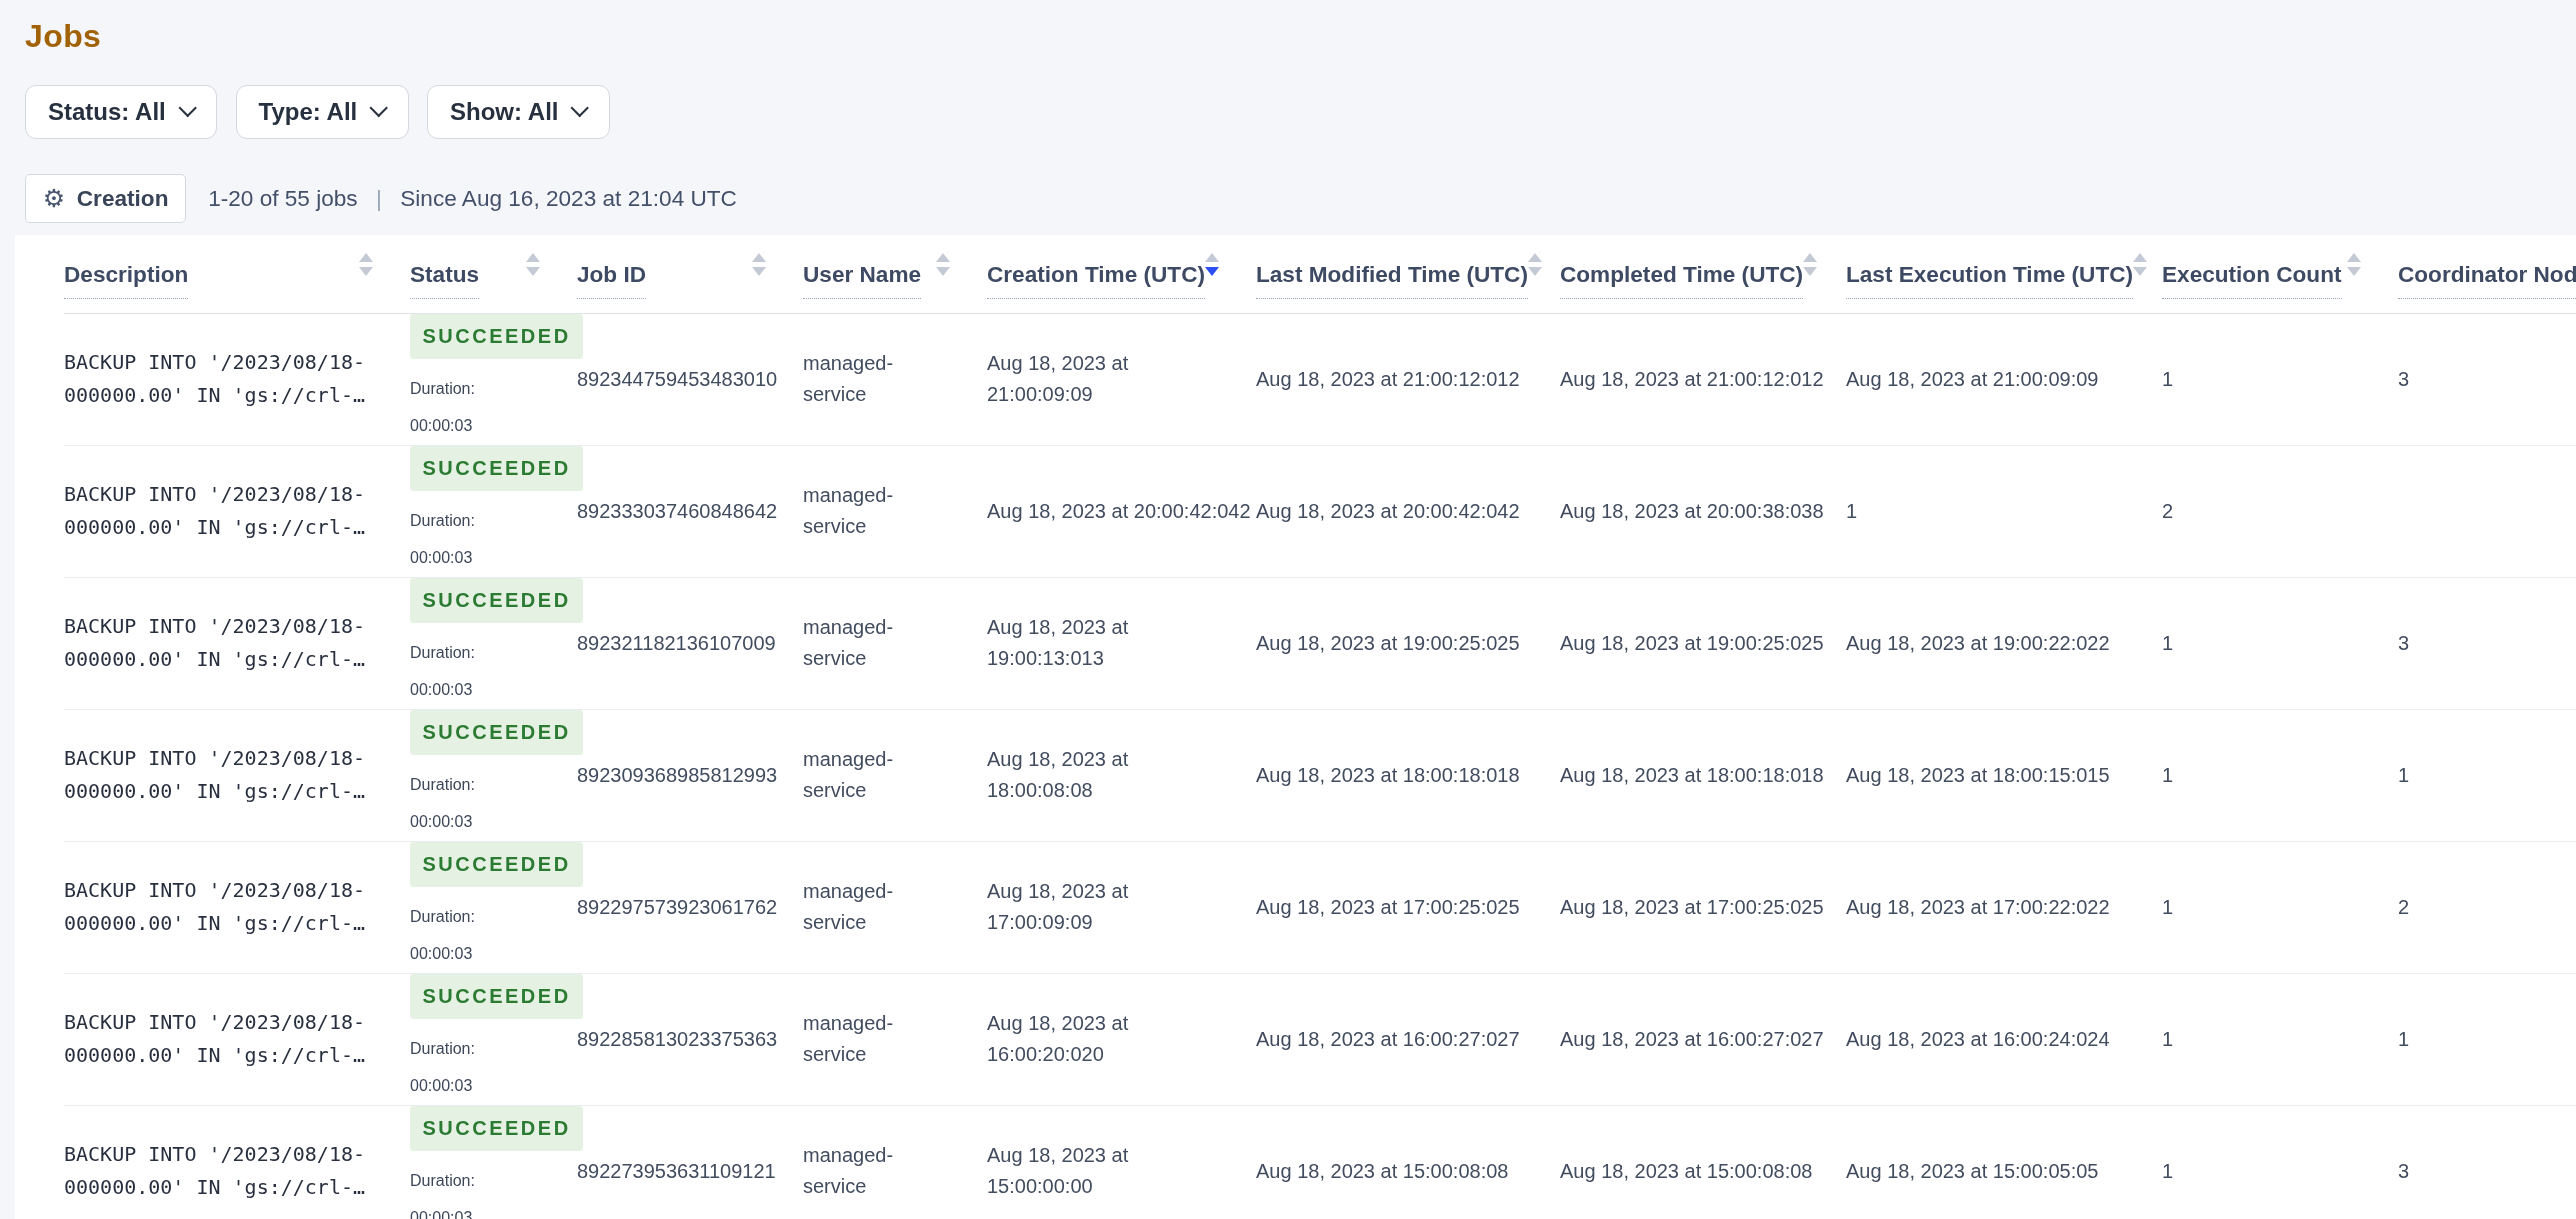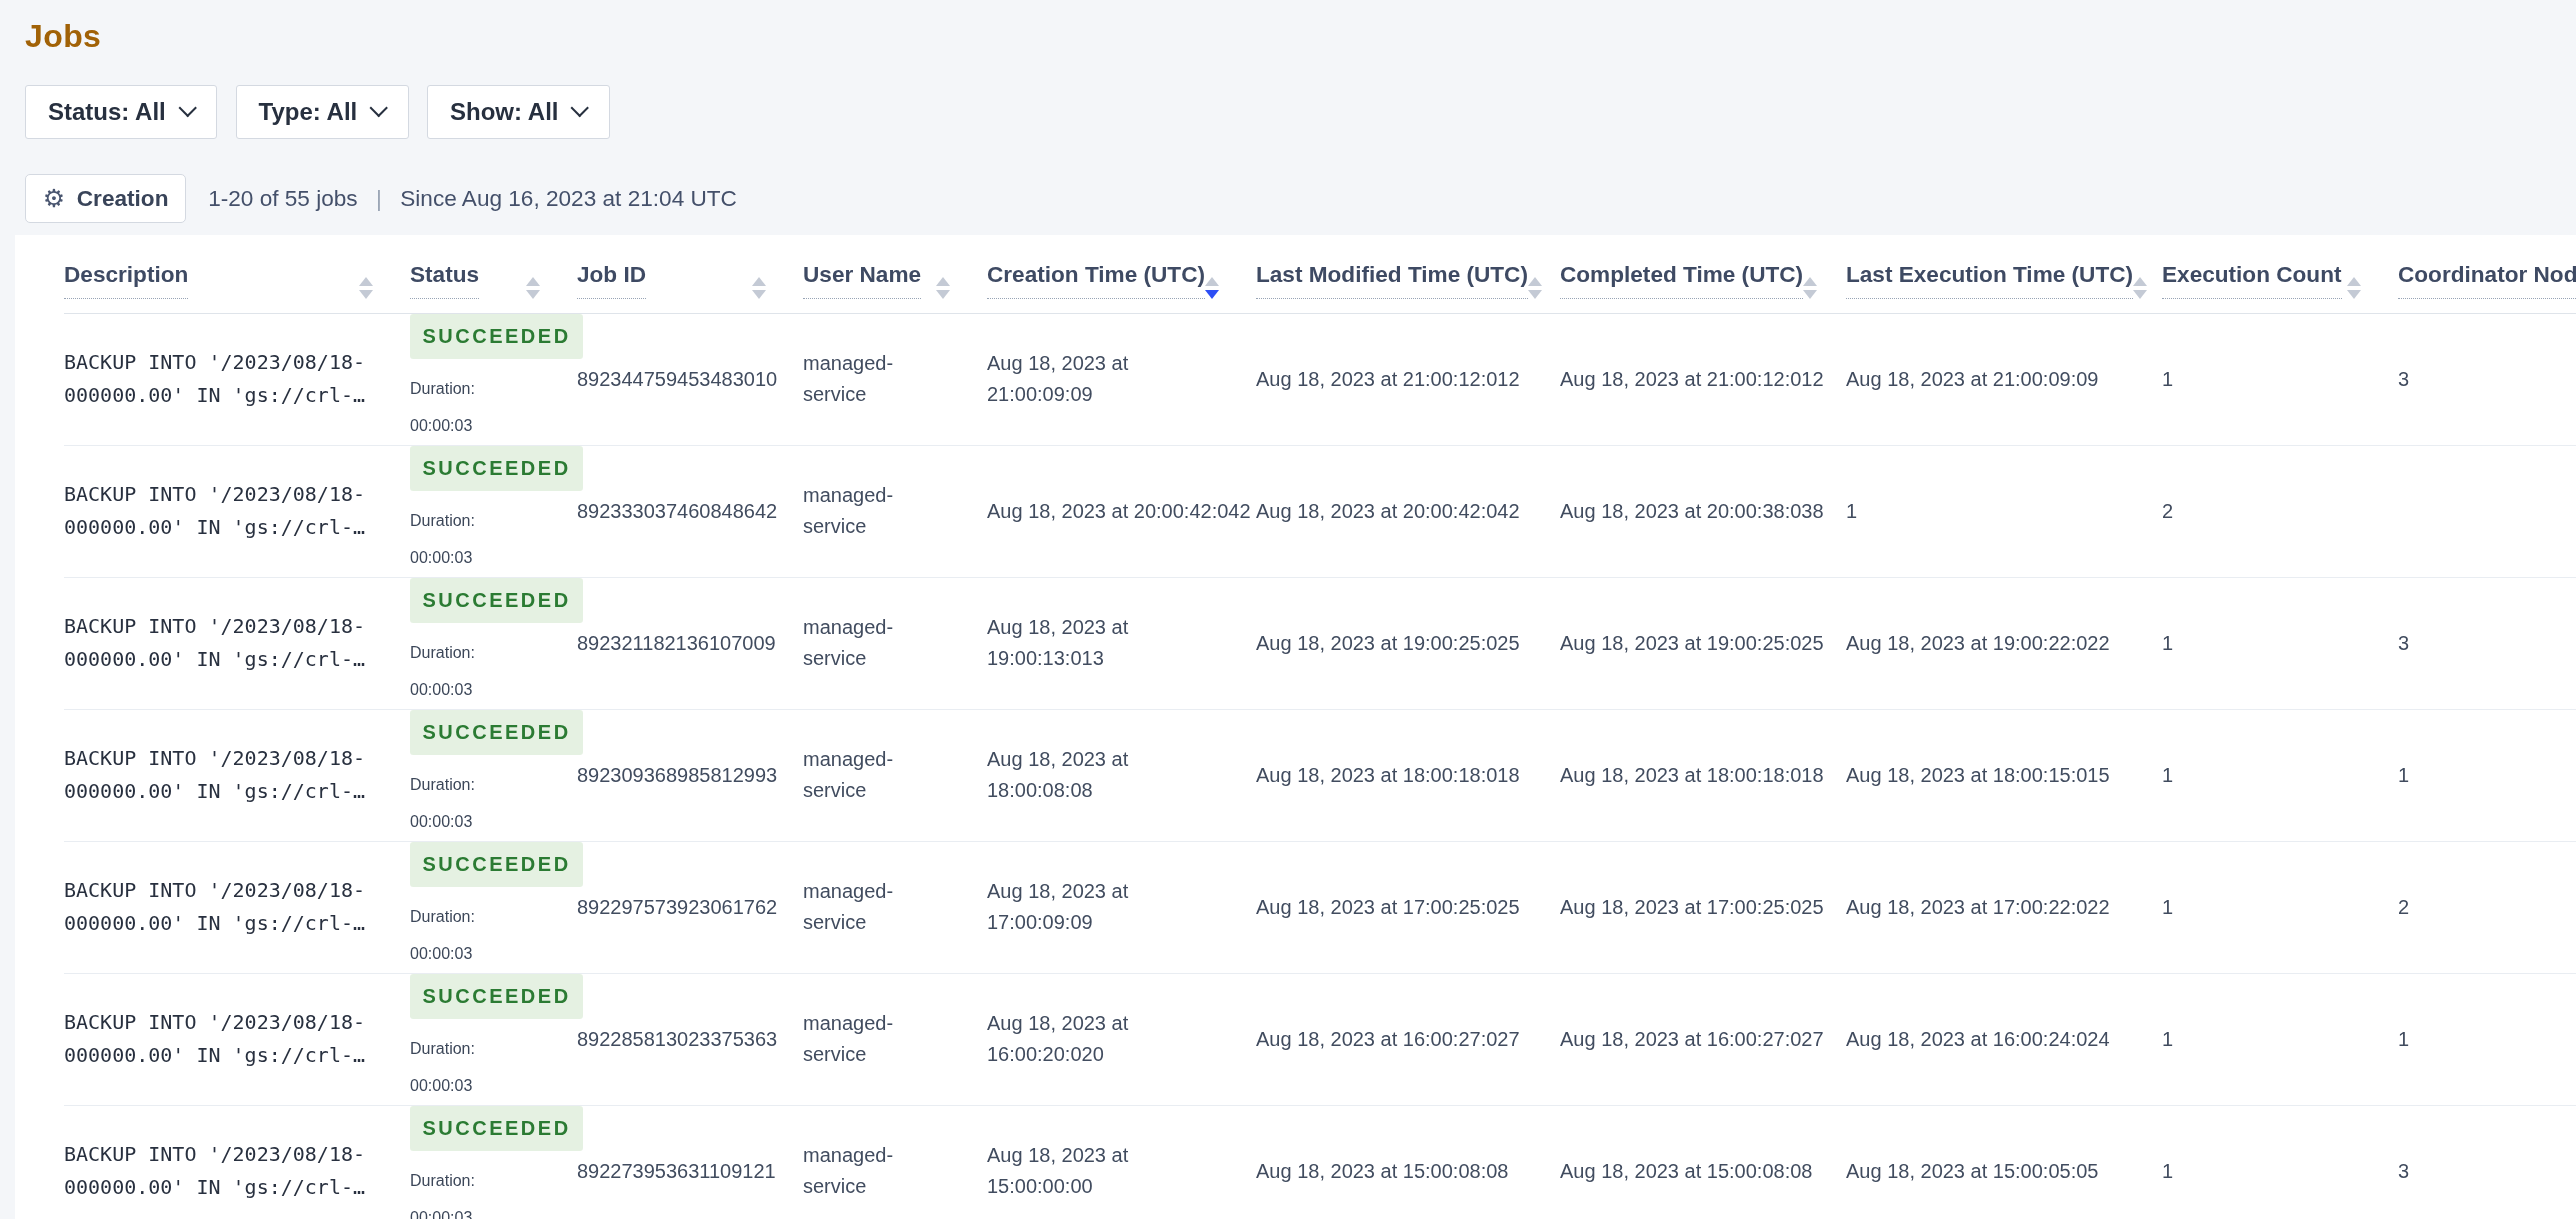--- a/index.html
+++ b/index.html
@@ -17,21 +17,21 @@
     color: #a16207;
     letter-spacing: 0.4px;
   }
   
   .filters { display: flex; gap: 18.4px; margin: 30px 0 0 25px; }
   .filter-btn {
     display: flex; align-items: center; gap: 15px;
     height: 54px; padding: 0 22px;
     background: #ffffff;
     border: 1.7px solid #d4d9e1;
-    border-radius: 3px;
+    border-radius: 11px;
     font-family: "Liberation Sans", sans-serif;
     font-size: 24px; font-weight: 700; color: #27303f;
     cursor: pointer;
   }
   .chevron-down {
     width: 13.4px; height: 13.4px;
     border-right: 2.5px solid #27303f;
     border-bottom: 2.5px solid #27303f;
     transform: rotate(45deg) translate(-1.7px,-1.7px);
     margin-top: -3.3px;
@@ -64,21 +64,21 @@
     display: grid;
     grid-template-columns: 346px 167px 226px 184px 269px 304px 286px 316px 236px 177px;
     align-items: center;
   }
   .thead {
     height: 79px;
     padding-top: 13.4px;
     border-bottom: 1.7px solid #dfe4ea;
   }
   .th {
-    display: flex; align-items: flex-end; justify-content: space-between;
+    display: flex; align-items: flex-start; justify-content: space-between;
     padding-right: 37px;
     white-space: nowrap;
     cursor: pointer;
   }
   .th-label {
     font-size: 22.6px; font-weight: 700; color: #3e4a63;
     border-bottom: 1.7px dotted #98a4b5;
     padding-bottom: 10px;
   }
   .sorter { display: flex; flex-direction: column; gap: 4.2px; margin-top: -8.4px; }

